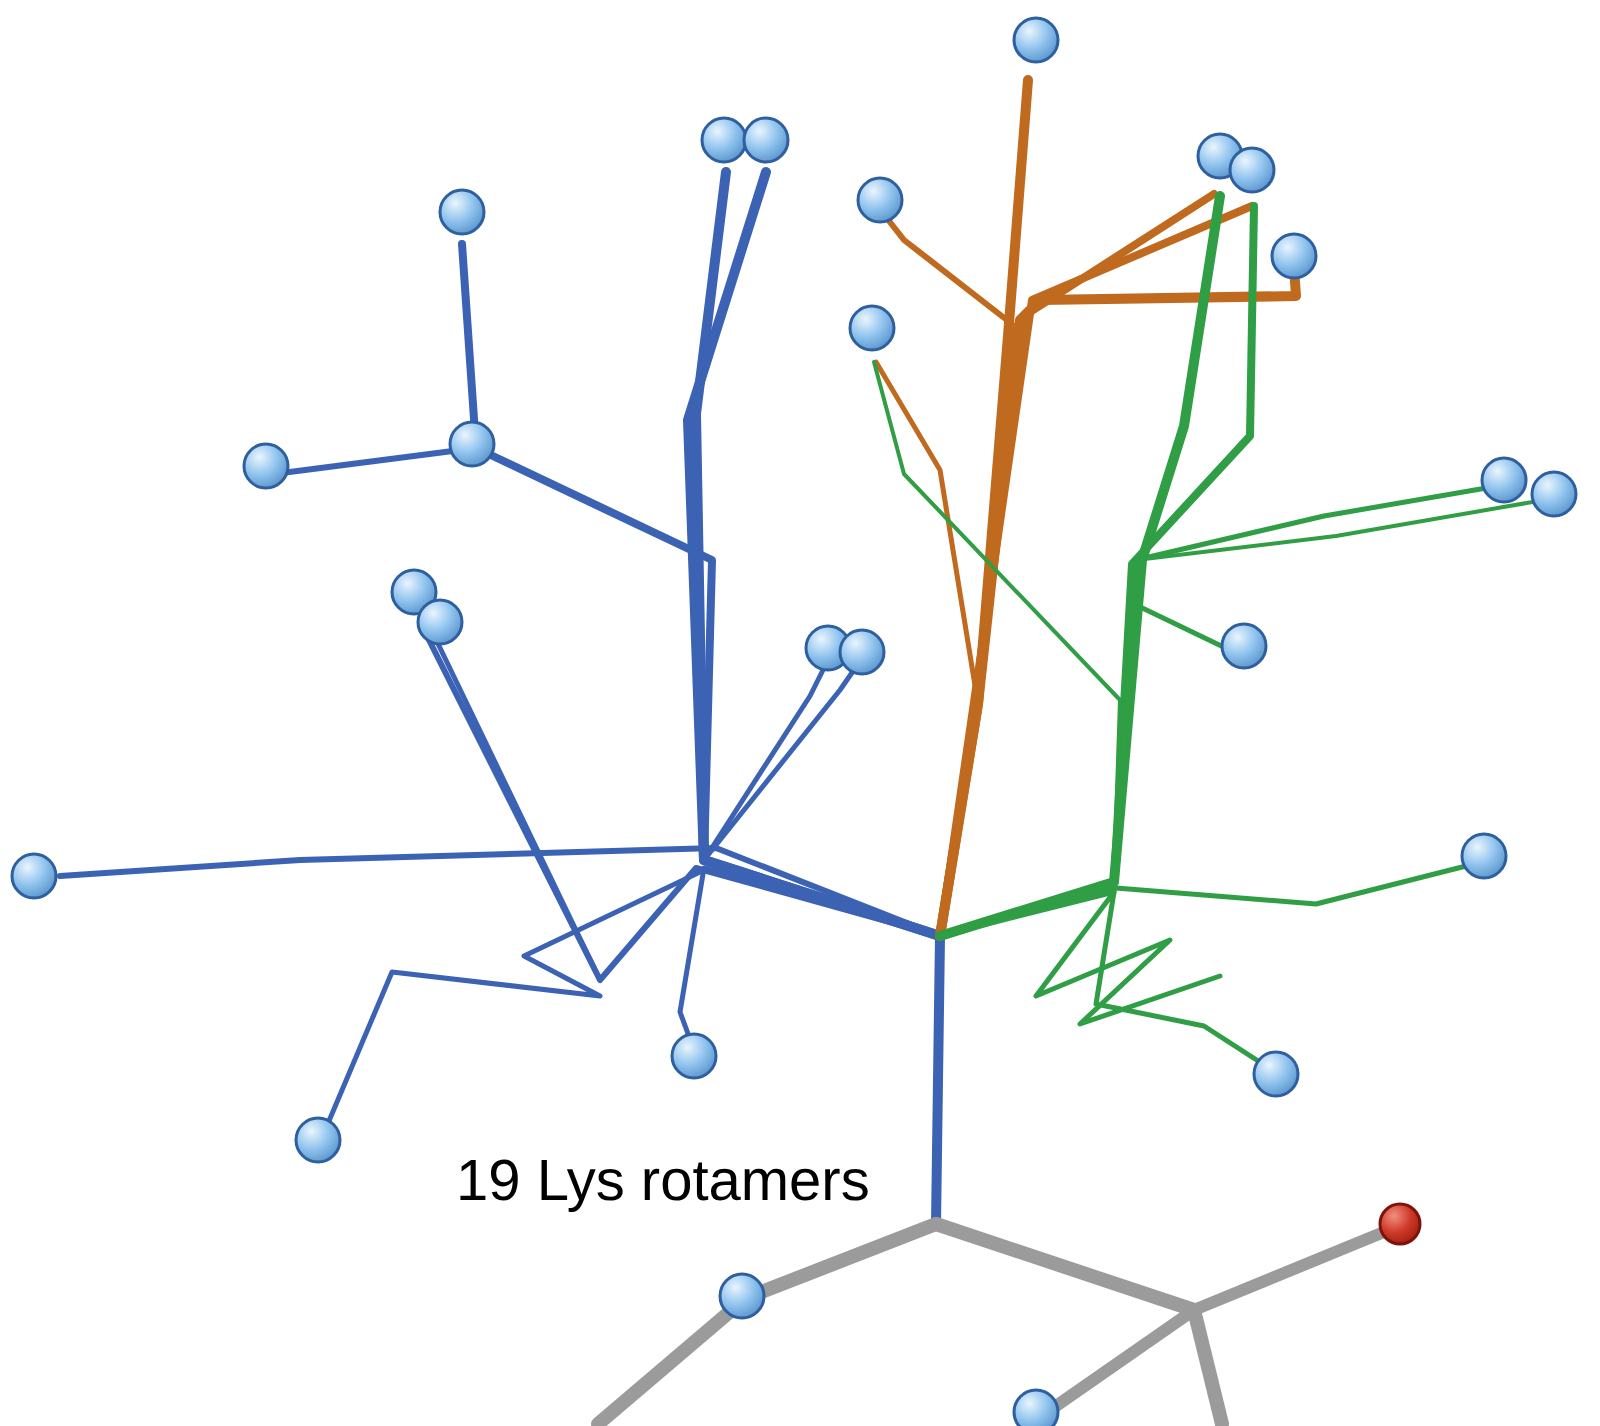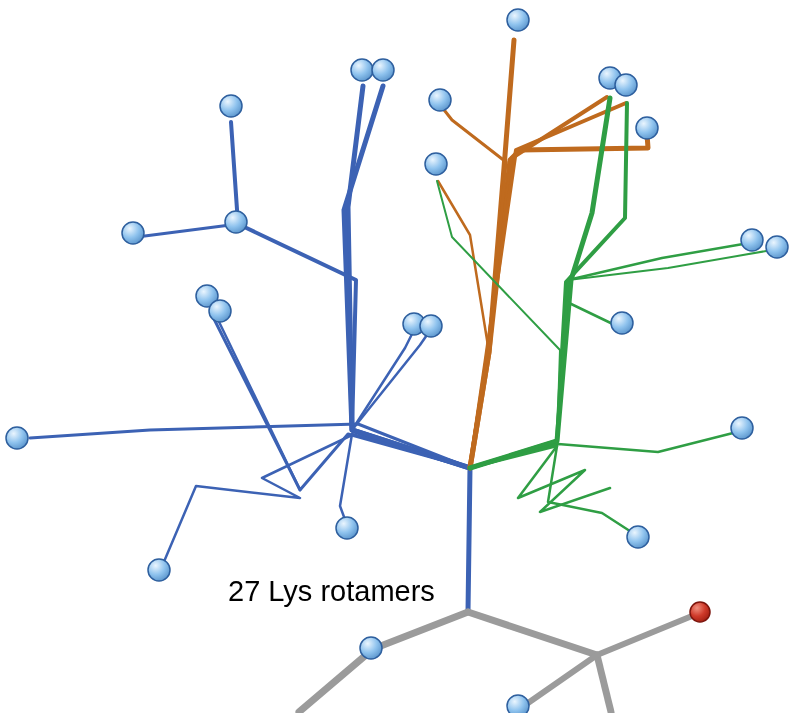--- a/index.html
+++ b/index.html
@@ -89,14 +89,14 @@
         <circle cx="17" cy="438" r="11" fill="url(#gradN)" stroke="#2e5f9e" stroke-width="1.5"></circle>
         <circle cx="742" cy="428" r="11" fill="url(#gradN)" stroke="#2e5f9e" stroke-width="1.5"></circle>
         <circle cx="347" cy="528" r="11" fill="url(#gradN)" stroke="#2e5f9e" stroke-width="1.5"></circle>
         <circle cx="638" cy="537" r="11" fill="url(#gradN)" stroke="#2e5f9e" stroke-width="1.5"></circle>
         <circle cx="159" cy="570" r="11" fill="url(#gradN)" stroke="#2e5f9e" stroke-width="1.5"></circle>
         <circle cx="371" cy="648" r="11" fill="url(#gradN)" stroke="#2e5f9e" stroke-width="1.5"></circle>
         <circle cx="518" cy="706" r="11" fill="url(#gradN)" stroke="#2e5f9e" stroke-width="1.5"></circle>
         <circle cx="700" cy="612" r="10" fill="url(#gradO)" stroke="#7c140c" stroke-width="1.5"></circle>
       </g>
   </svg>
-  <div class="caption">27 Lys rotamers</div>
+  <div class="caption">19 Lys rotamers</div>
 </div>
 
 </body></html>

